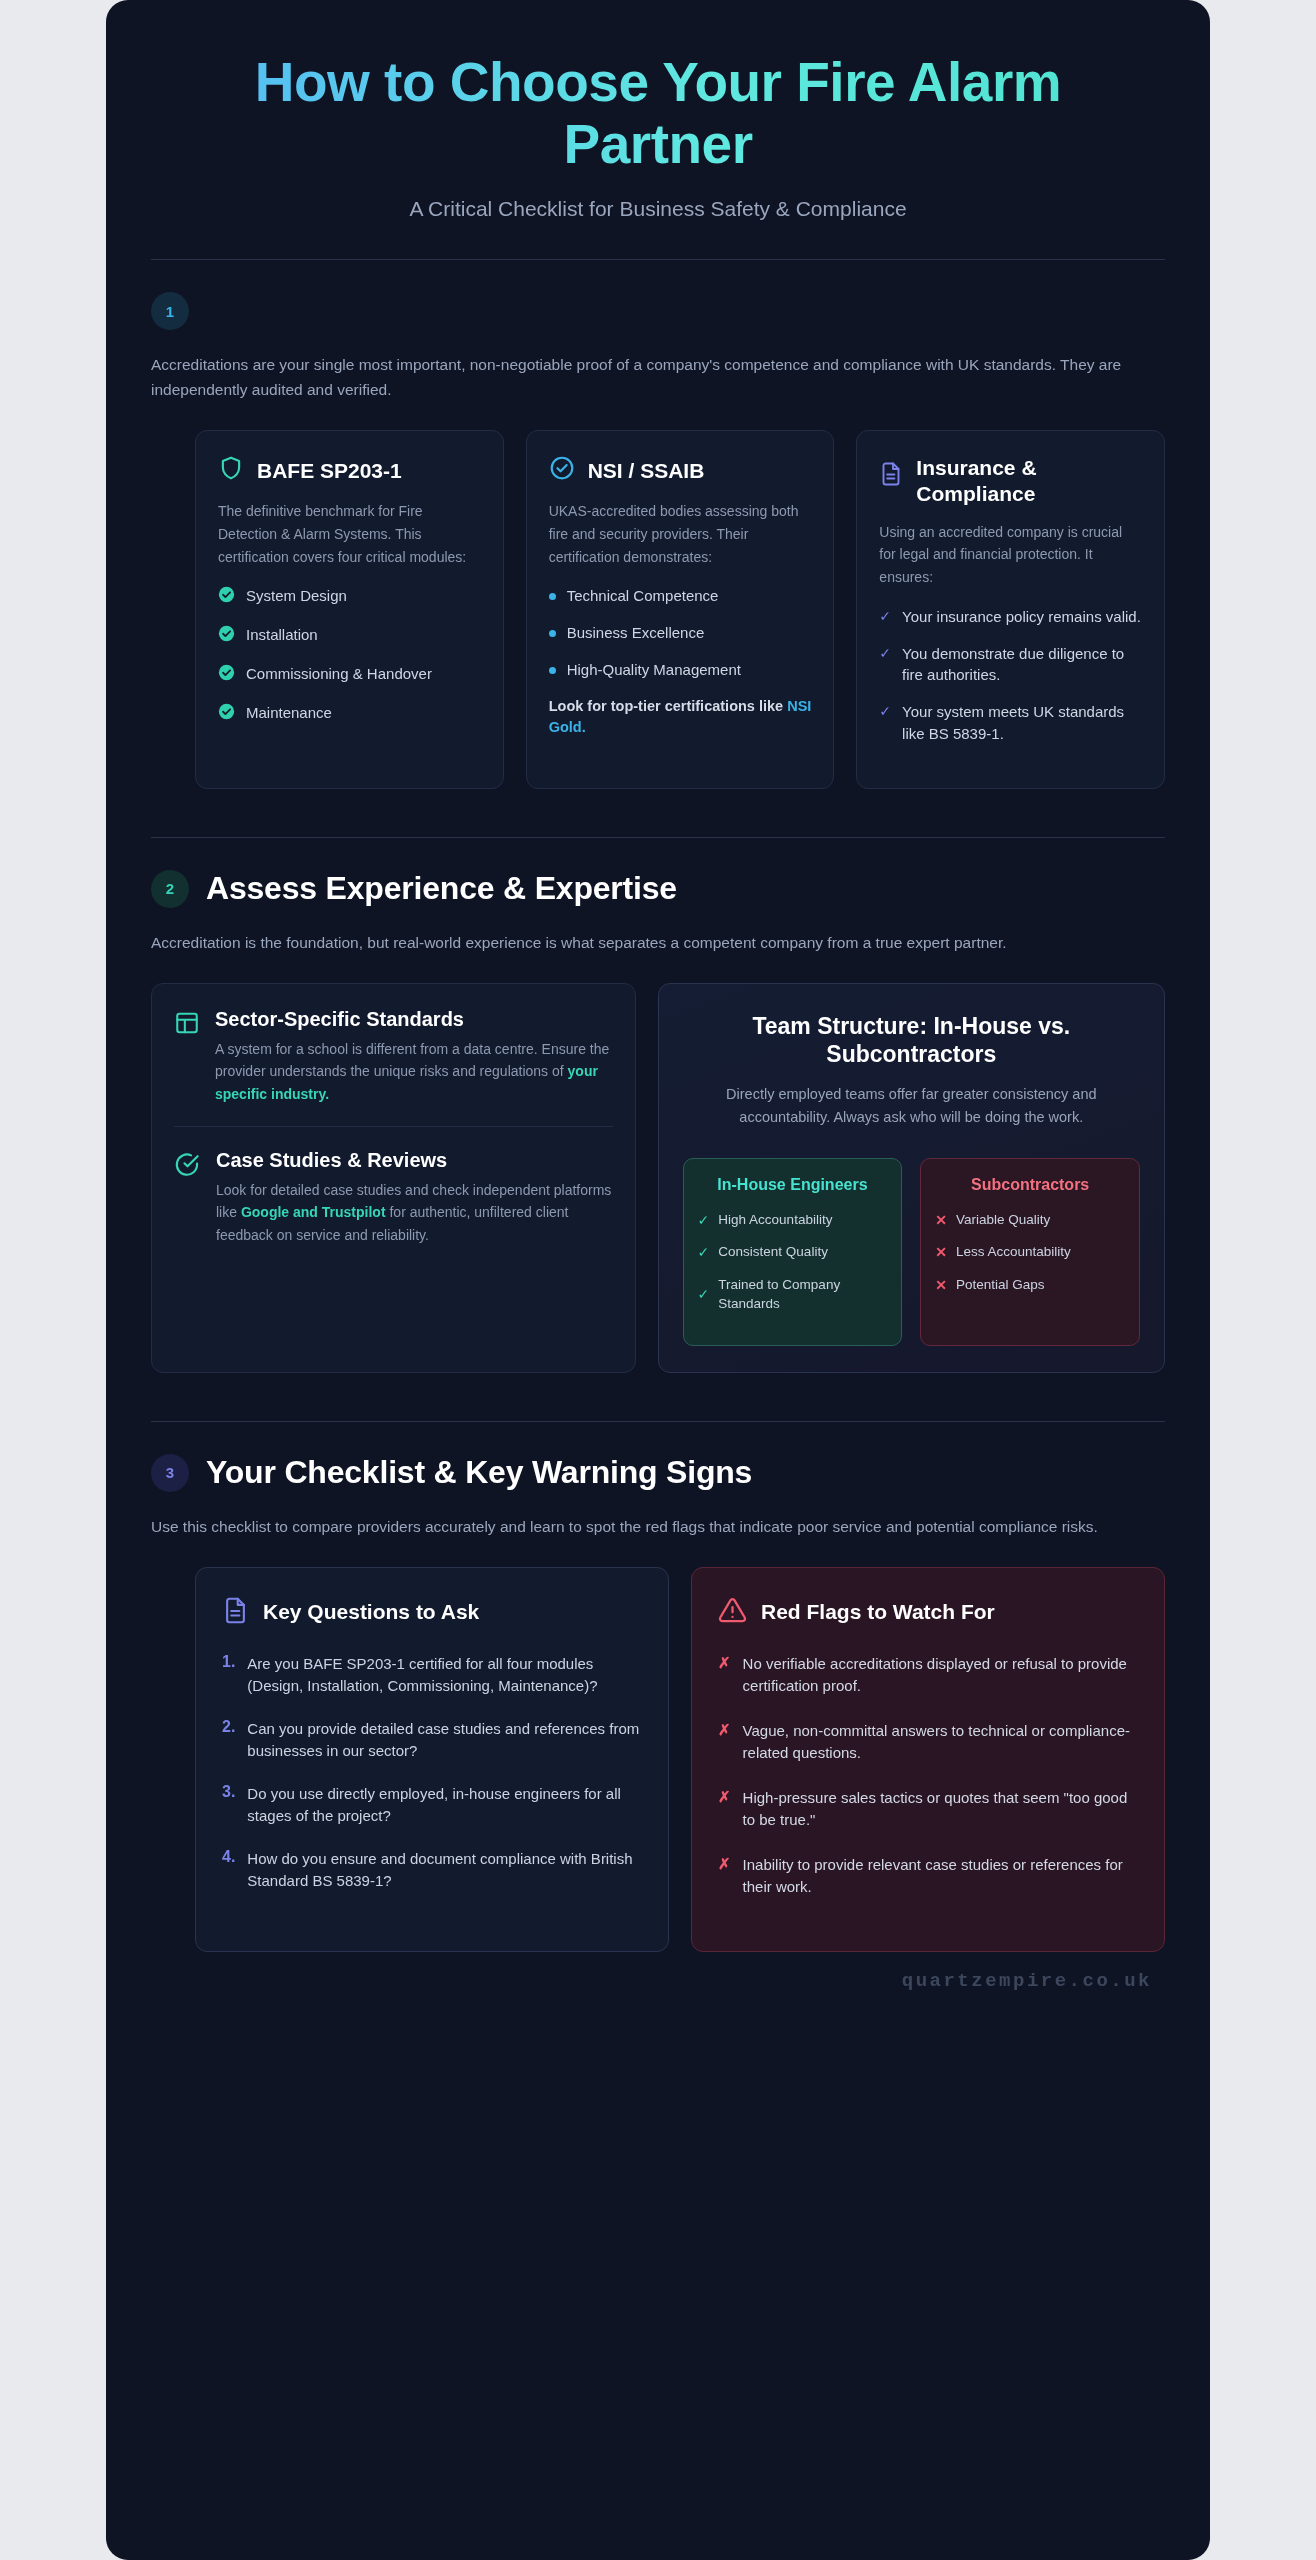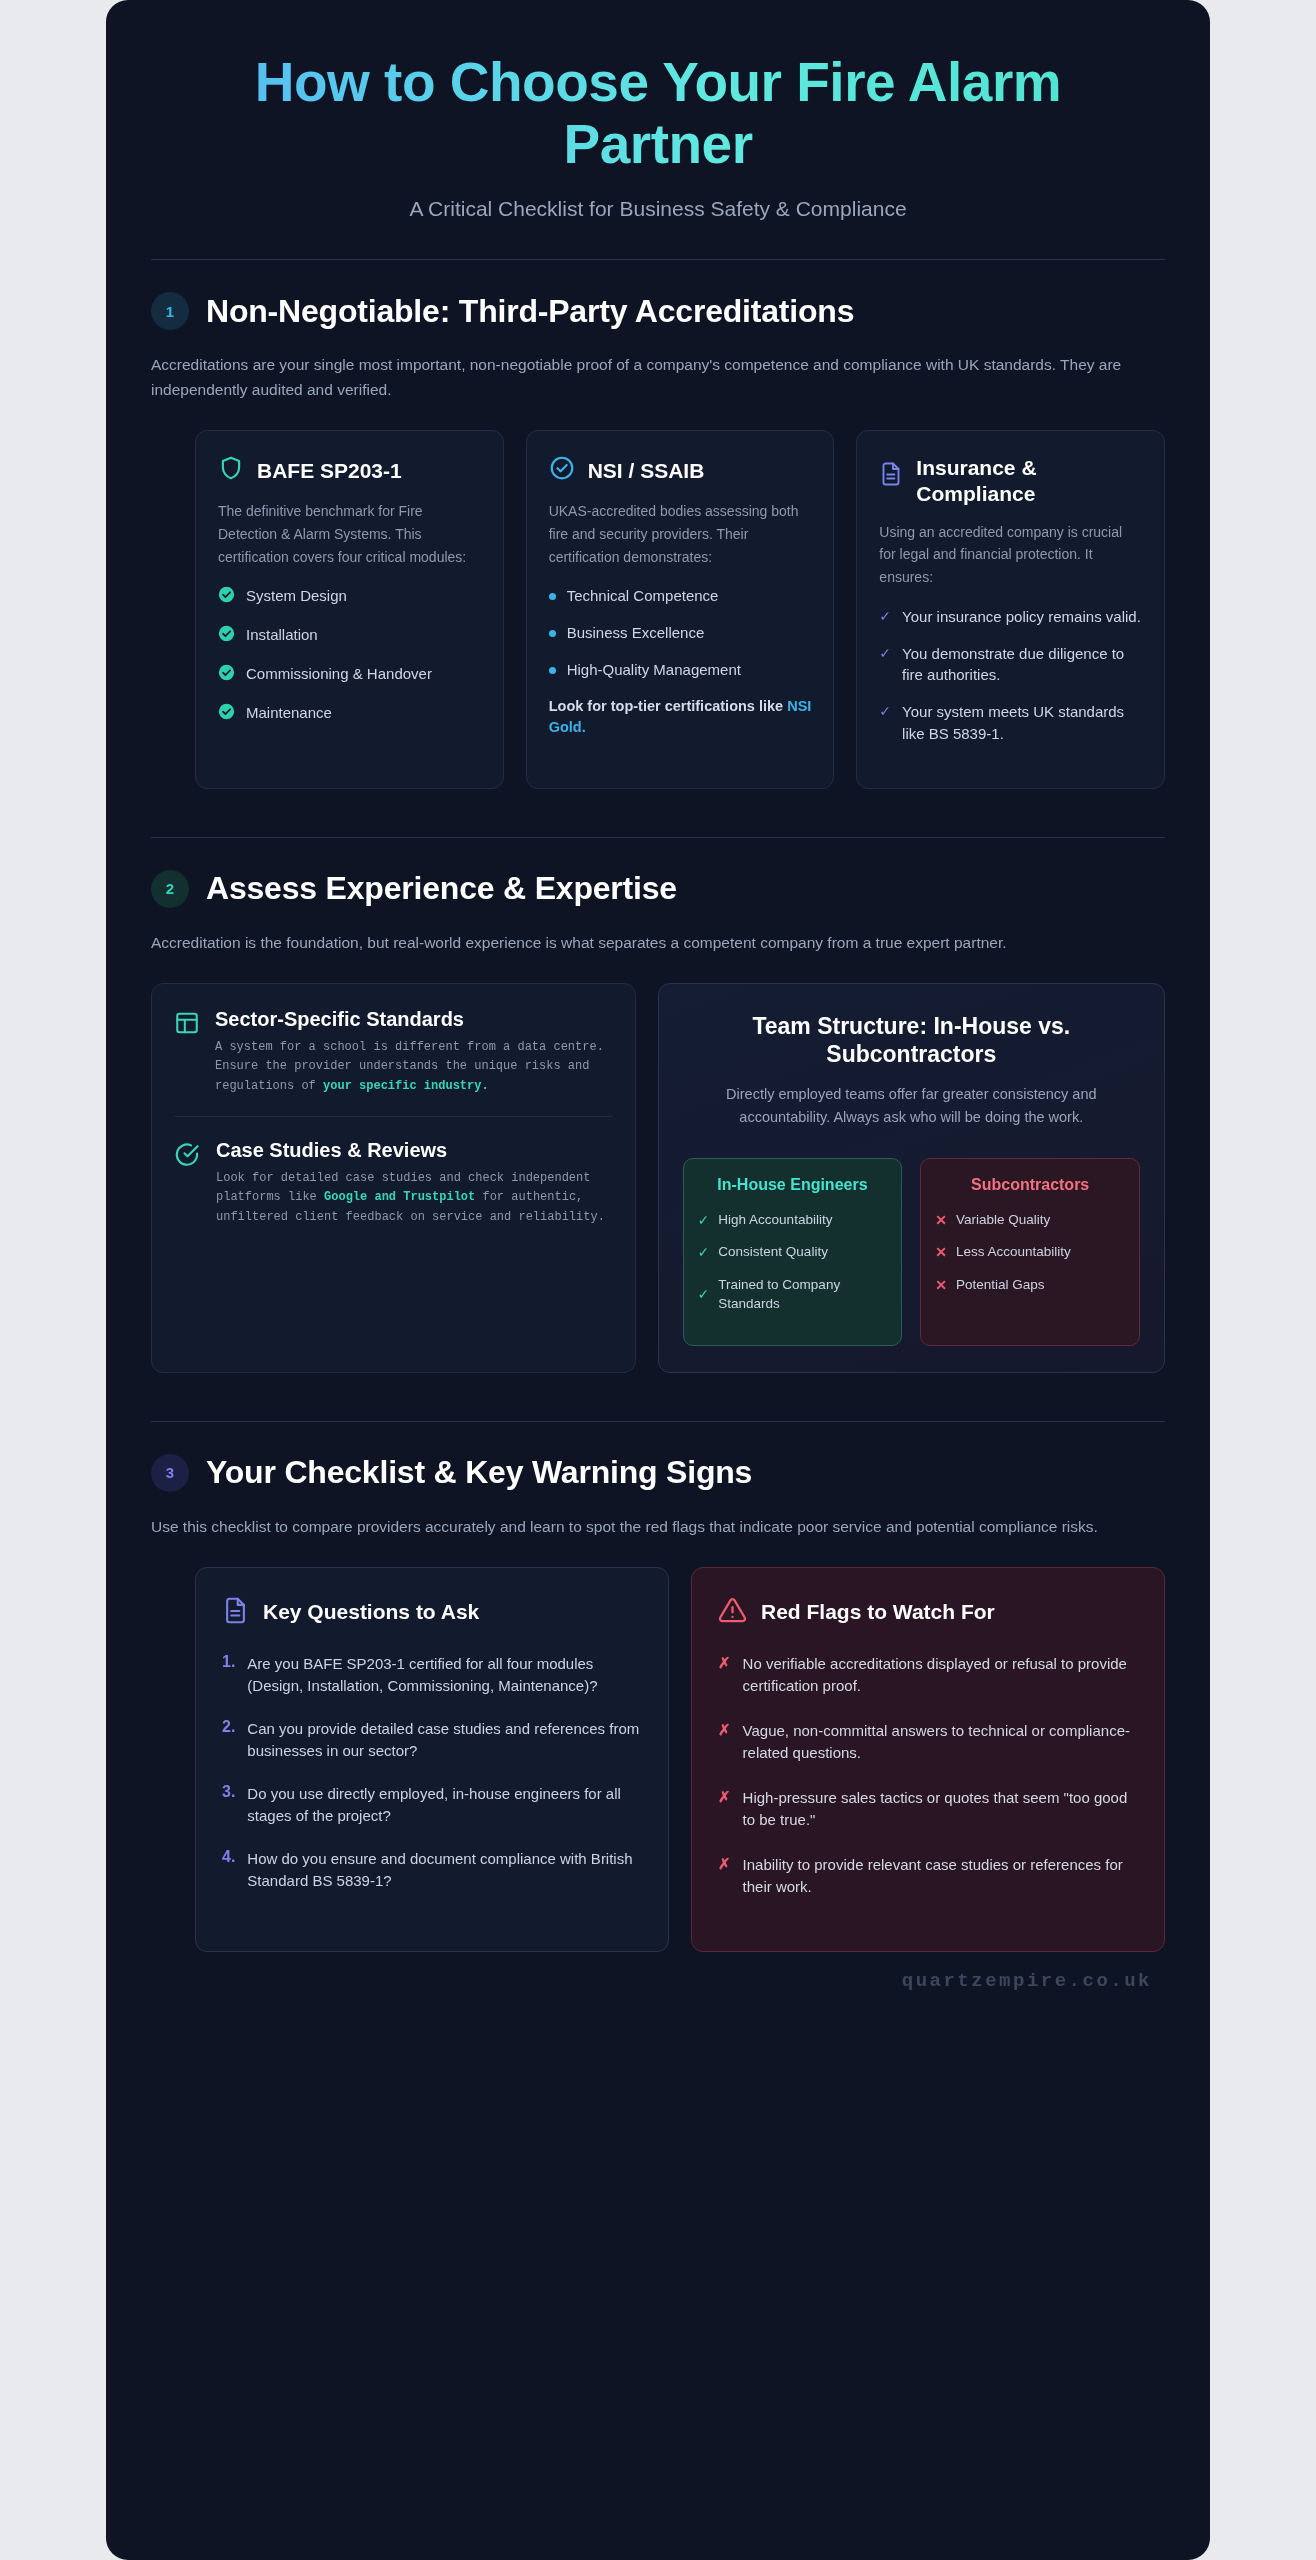--- a/index.html
+++ b/index.html
@@ -102,21 +102,21 @@
   }
   .note .hl { color:#3ab4e8; }
 
   
   .split { display:flex; gap:22px; margin-top:28px; align-items:stretch; }
   .col-left { flex:1.02; }
   .col-right { flex:1.18; }
   .sub-block { display:flex; gap:15px; }
   .sub-block + .divider { height:1px; background:#222c45; margin:20px 0 22px 0; }
   .sub-title { font-size:20px; font-weight:bold; color:#fff; margin-bottom:7px; }
-  .sub-text { font-size:12px; line-height:1.62; color:#8d99b0;font-family:Liberation Mono, monospace; }
+  .sub-text { font-size:14px; line-height:1.62; color:#8d99b0; }
   .hl-teal { color:#36d6b6; font-weight:bold; }
 
   .team-card {
     background:linear-gradient(160deg,#141d33 0%,#16182c 100%);
     border:1px solid #2a3350;
     border-radius:12px;
     padding:28px 24px 26px 24px;
     text-align:center;
     height:100%;
   }
@@ -169,21 +169,20 @@
     <h1>How to Choose Your Fire Alarm Partner</h1>
     <div class="sub">A Critical Checklist for Business Safety &amp; Compliance</div>
   </div>
 
   <div class="inner">
     <div class="hr"></div>
 
     <div class="section">
       <div class="sec-head">
         <div class="badge c1">1</div>
-        <div class="sec-title">Non-Negotiable: Third-Party Accreditations</div>
       </div>
       <div class="sec-desc">Accreditations are your single most important, non-negotiable proof of a company's competence and compliance with UK standards. They are independently audited and verified.</div>
 
       <div class="row">
 
         <div class="card">
           <div class="card-head">
             <span class="ico">
               <svg width="26" height="26" viewBox="0 0 24 24" fill="none" stroke="#36d6b6" stroke-width="2" stroke-linecap="round" stroke-linejoin="round">
                   <path d="M12 2.5 4.5 5.5v6c0 4.6 3.2 8.6 7.5 10 4.3-1.4 7.5-5.4 7.5-10v-6z"></path>

